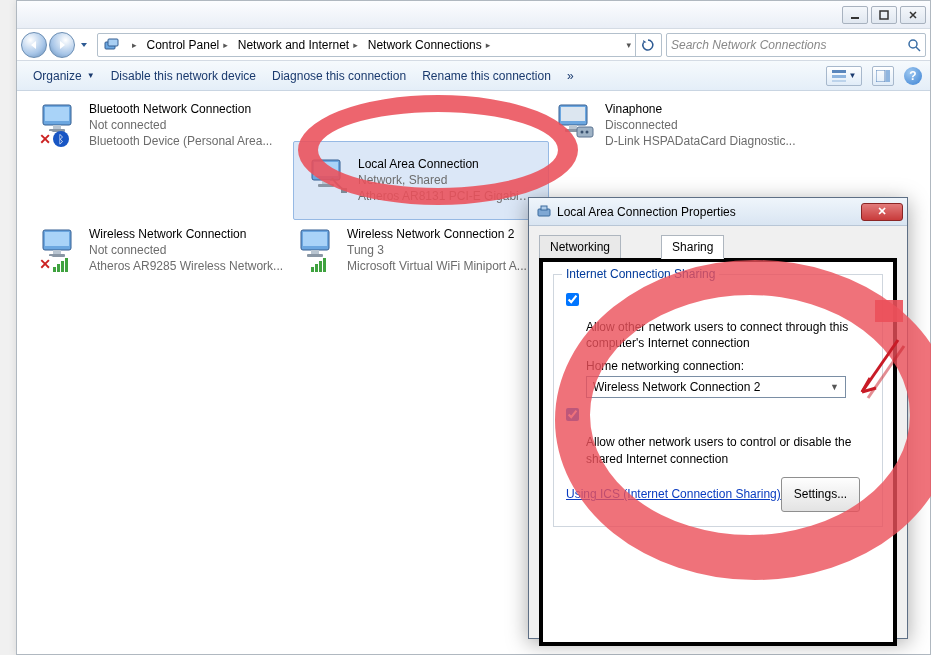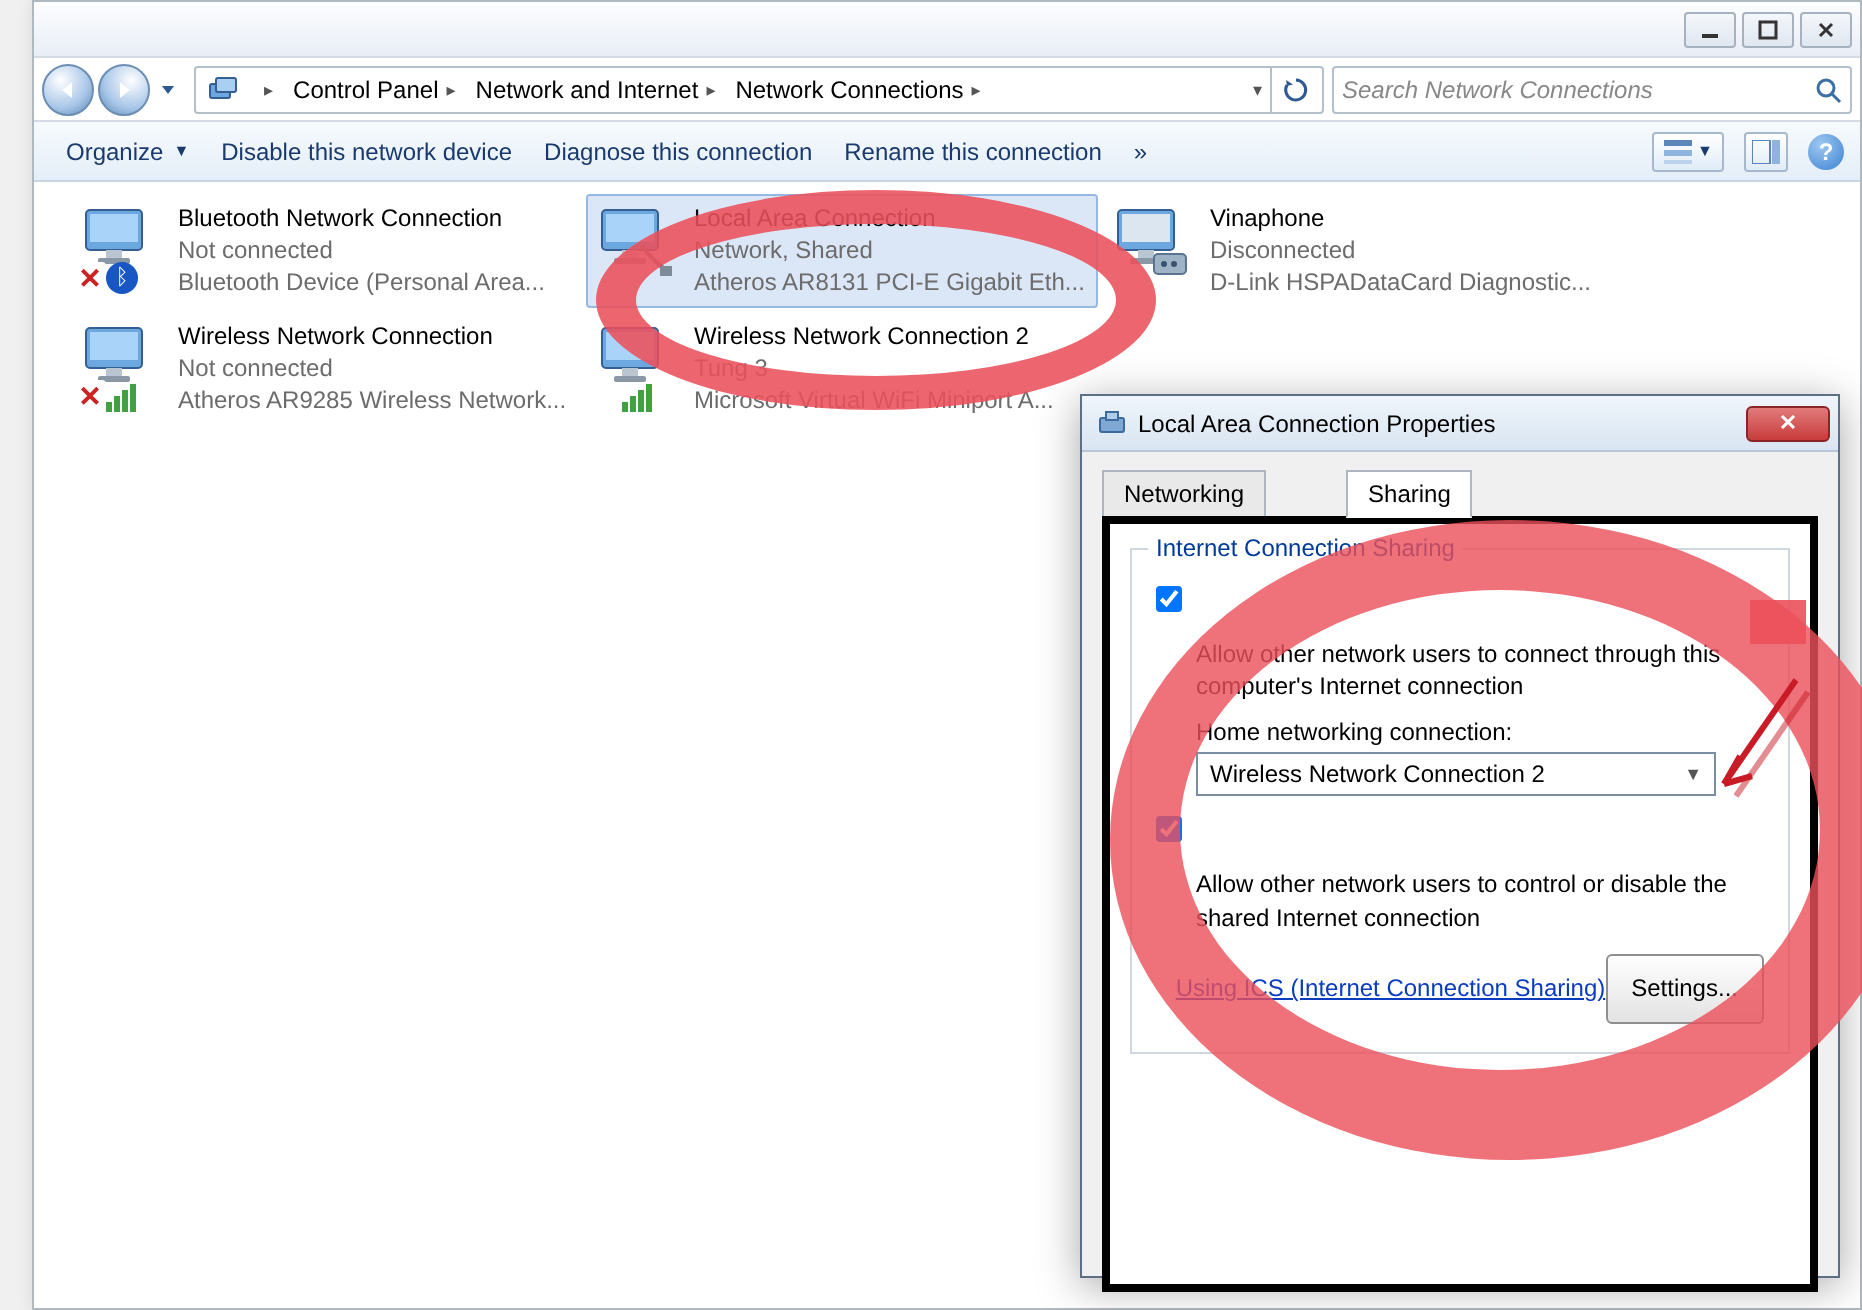--- a/index.html
+++ b/index.html
@@ -64,29 +64,29 @@
     .tb-right { display:flex; align-items:center; gap:10px; }
     .view-btn { width:36px; height:20px; border:1px solid #a7b8cc; background:linear-gradient(#fff,#e0ecf8);
       display:flex; align-items:center; justify-content:center; border-radius:2px; }
     .help-icon { width:18px; height:18px; border-radius:50%;
       background: radial-gradient(circle at 35% 30%, #9ec8f0, #3b82d4); color:#fff;
       display:flex;align-items:center;justify-content:center; font-size:12px; font-weight:bold; }
     
     .content { position:relative; padding: 6px 0 0 0; height: calc(100% - 28px - 32px - 30px); }
     .conn-grid { display:grid; grid-template-columns: repeat(3, 256px); gap: 2px 2px; padding-left: 18px; }
     .conn-item { display:flex; align-items:flex-start; padding: 4px; font-size:12px; line-height:1.35; width:256px; }
-    .conn-item.selected { background: rgba(190,212,240,0.55); border:1px solid #96b9e4; border-radius:2px; padding:3px; }
+    .conn-item.selected { background: rgba(190,212,240,0.55); border:1px solid #96b9e4; border-radius:2px; padding:14px;margin-top:44px; }
     .conn-icon-wrap { width:44px; height:44px; position:relative; margin-right:6px; flex-shrink:0; }
     .conn-text { overflow:hidden; }
     .conn-text .line1 { color:#000; white-space:nowrap; overflow:hidden; text-overflow:ellipsis; }
     .conn-text .line2, .conn-text .line3 { color:#6c6c6c; white-space:nowrap; overflow:hidden; text-overflow:ellipsis; }
     
     
     .dialog {
-      position:absolute; left: 540px; top: 197px; width: 380px; height: 442px;
+      position:absolute; left: 528px; top: 197px; width: 380px; height: 442px;
       border:1px solid #5e6f85; background:#f0f0f0;
       box-shadow: 0 4px 20px rgba(0,0,0,0.35);
     }
     .dlg-title {
       height: 28px; background: linear-gradient(#eff5fb, #d9e5f2);
       border-bottom:1px solid #b8c6d6; display:flex; align-items:center;
       padding: 0 4px 0 8px; font-size:12px;
     }
     .dlg-title .t-icon { width:14px;height:14px;margin-right:6px; }
     .dlg-title .t-text { flex:1; }
@@ -105,21 +105,21 @@
     }
     .fieldset .legend { position:absolute; top:-8px; left:8px; background:#fff; padding:0 4px;
       font-size:12px; color:#003a9b; }
     .chk-row { display:flex; align-items:flex-start; font-size:12px; margin: 6px 0; }
     .chk-row input { margin: 2px 7px 0 0; }
     .chk-row label { line-height:1.35;margin-top:28px; }
     .sublabel { font-size:12px; margin: 8px 0 3px 20px; }
     .combo { margin: 0 0 8px 20px; border:1px solid #7a8ea4; height:22px; background:#fff;
       display:flex; align-items:center; padding:0 6px; font-size:12px; width: 260px;
       justify-content:space-between; }
-    .link-row { display:flex; align-items:center; justify-content:flex-end; margin-top:10px; font-size:12px; }
+    .link-row { display:flex; align-items:center; justify-content:flex-start; margin-top:10px; font-size:12px; }
     .link-row a { color:#0a3cc0; text-decoration:underline; }
     .settings-btn { height:35px; padding:0 12px; font-size:12px; background:linear-gradient(#fefefe,#e3e3e3);
       border:1px solid #8f8f8f; border-radius:3px; }
     
     
     .ann { position:absolute; pointer-events:none; }
     .ring-path { fill: rgba(235,80,90,0.88); }
     .arrow-path { stroke:#c81b26; stroke-width:3; fill:none; }
     
     

